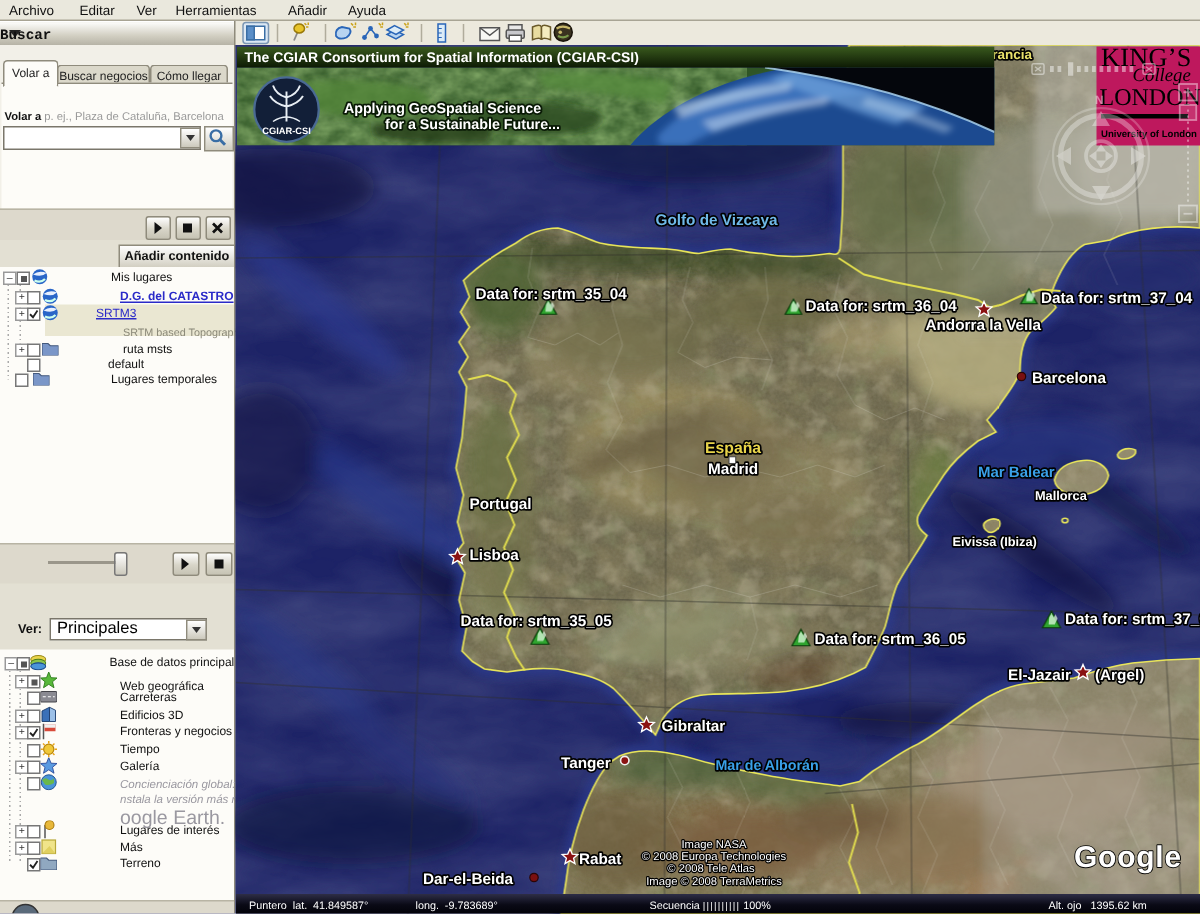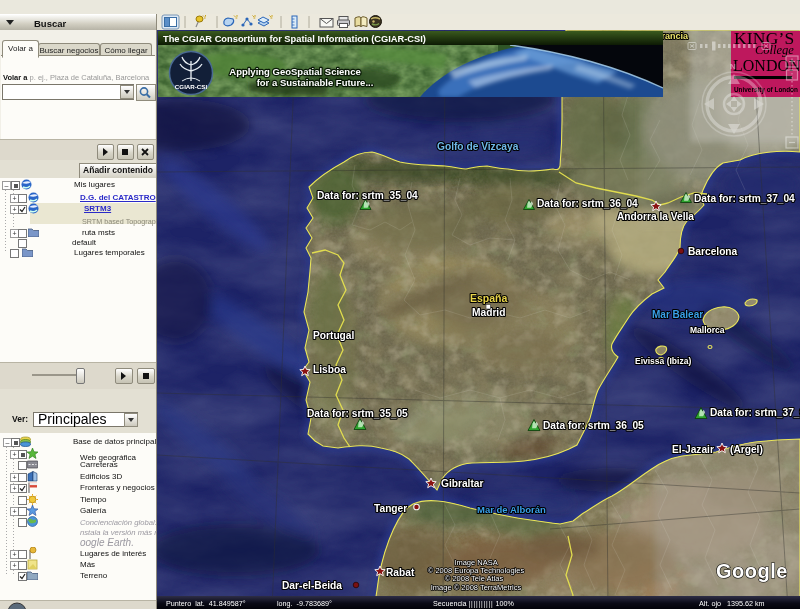--- a/index.html
+++ b/index.html
@@ -3,32 +3,40 @@
 <style>
 html,body{margin:0;padding:0;}
 #app{width:800px;height:609px;position:relative;overflow:hidden;background:#eae8dd;font-family:"Liberation Sans",sans-serif;}
 .abs{position:absolute;}
 #menubar{left:0;top:0;width:800px;height:13px;background:#eae8dd;border-bottom:1px solid #a8a494;font-size:9px;color:#111;}
 #menubar span{position:absolute;top:2px;}
 #toolbar{left:157px;top:14px;width:643px;height:16px;background:#ece9dd;border-bottom:1px solid #a8a494;}
 #sidebar{left:0;top:14px;width:156px;height:595px;background:#e3e0d3;border-right:1px solid #8f8b7c;}
 .hdr{position:absolute;left:0;width:156px;height:16px;background:linear-gradient(#fcfcfa,#d2cfc2 55%,#b2afa2);border-top:1px solid #fff;border-bottom:1px solid #7a766a;}
 .hdr .tri{position:absolute;left:6px;top:5px;width:0;height:0;border-left:4px solid transparent;border-right:4px solid transparent;border-top:5px solid #222;}
-.hdr b{position:absolute;left:34px;top:2.5px;font-size:9.5px;color:#111;}
+.hdr b{position:absolute;left:0;top:2.5px;font-size:9.5px;color:#111;font-family:Liberation Mono, monospace;}
 .btn3{position:absolute;height:14px;background:linear-gradient(#fff,#d8d5c8 55%,#c6c3b4);border:1px solid #8f8b7c;border-radius:2px;}
 .tab{position:absolute;border:1px solid #8f8b7c;border-bottom:none;border-radius:3px 3px 0 0;font-size:8px;color:#222;text-align:center;}
 .tree{font-size:8px;color:#111;}
 .tree span{white-space:nowrap;padding-left:40px;}
 .cb{position:absolute;width:7px;height:7px;background:#fff;border:1px solid #777;}
 .exp{position:absolute;width:7px;height:7px;background:#fff;border:1px solid #999;font-size:7px;line-height:7px;text-align:center;color:#333;}
 .lnk{color:#2a2ac8;text-decoration:underline;}
 #map{left:157px;top:30px;width:643px;height:579px;background:#1b2161;}
 </style></head>
 <body>
 <div id="app">
+  <div id="menubar" class="abs">
+    <span style="left:6px">Archivo</span>
+      <span style="left:53px">Editar</span>
+      <span style="left:91px">Ver</span>
+      <span style="left:117px">Herramientas</span>
+      <span style="left:192px">Añadir</span>
+      <span style="left:232px">Ayuda</span>
+  </div>
   <div id="toolbar" class="abs"><svg width="643" height="16" viewBox="157 14 643 16">
     <rect x="162" y="15" width="17" height="14" rx="2" fill="#dce8f4" stroke="#7a96b4"></rect>
     <rect x="164.5" y="17.5" width="12" height="9" fill="#fff" stroke="#3a6ea5" stroke-width="1"></rect>
         <rect x="164.5" y="17.5" width="5" height="9" fill="#5a8ec8" stroke="#3a6ea5" stroke-width="1"></rect>
     <line x1="185" y1="16" x2="185" y2="28" stroke="#b0ac9c"></line>
     <g>
           <path d="M196 27 L199 20" stroke="#8a8a8a" stroke-width="1.2"></path>
           <ellipse cx="199.5" cy="19" rx="3.5" ry="3" fill="#e8c42a" stroke="#9a7a0a"></ellipse>
           <path d="M203 15.5 l1.2 1.2 M205.5 15 l0 1.6 M204 18 l1.6 0" stroke="#caa21a" stroke-width="1"></path>
         </g>
@@ -133,21 +141,21 @@
       <span class="abs lnk" style="left:40px;top:15px;font-weight:bold">D.G. del CATASTRO</span>
       <div class="exp" style="left:10px;top:27px">+</div>
         <div class="cb" style="left:18px;top:27px"><svg width="7" height="7">
             <path d="M1 3.5 L3 5.5 L6 1" stroke="#222" stroke-width="1.2" fill="none"></path>
           </svg></div>
       <svg class="abs" style="left:28px;top:25px" width="11" height="11">
           <circle cx="5.5" cy="5.5" r="5" fill="#2a66c8"></circle>
           <path d="M1 4 Q5 1 10 3 Q7 6 1 4" fill="#e8f0ff"></path>
           <path d="M2 8 Q6 10 9 7" stroke="#cfe" stroke-width="1.5" fill="none"></path>
         </svg>
-      <span class="abs lnk" style="left:44px;top:26px;font-weight:bold">SRTM3</span>
+      <span class="abs lnk" style="left:24px;top:26px;font-weight:normal">SRTM3</span>
       <span class="abs" style="left:42px;top:39px;color:#8a8878;font-size:7.2px">SRTM based Topographic oogle V3.</span>
       <div class="exp" style="left:10px;top:51px">+</div>
         <div class="cb" style="left:18px;top:51px"></div>
       <svg class="abs" style="left:28px;top:49px" width="11" height="10">
           <path d="M0 2 L4 2 L5.5 3.5 L11 3.5 L11 10 L0 10 Z" fill="#7a96c8" stroke="#44597c" stroke-width="0.8"></path>
         </svg>
       <span class="abs" style="left:42px;top:50px">ruta msts</span>
       <div class="cb" style="left:18px;top:61px"></div>
       <span class="abs" style="left:32px;top:60px">default</span>
       <div class="cb" style="left:10px;top:71px"></div>
@@ -161,21 +169,21 @@
     <div class="abs" style="left:76px;top:354px;width:7px;height:14px;background:linear-gradient(#fff,#ccc9bc);border:1px solid #777;border-radius:2px"></div>
     <div class="abs btn3" style="left:115px;top:354px;width:16px;"><svg width="16" height="14">
           <path d="M5 3 L10 7 L5 11 Z" fill="#111"></path>
         </svg></div>
     <div class="abs btn3" style="left:137px;top:354px;width:16px;"><svg width="16" height="14">
           <rect x="5" y="4" width="6" height="6" fill="#111"></rect>
         </svg></div>
 
     <div class="abs" style="left:0;top:390px;width:156px;height:29px;background:#e3e0d3"></div>
     <span class="abs" style="left:12px;top:400px;font-size:8.5px;color:#111"><b>Ver:</b></span>
-    <div class="abs" style="left:33px;top:398px;width:103px;height:13px;background:#fff;border:1px solid #7a766a;font-size:14px;line-height:13px"><span style="margin-left:4px">Principales</span></div>
+    <div class="abs" style="left:33px;top:398px;width:103px;height:13px;background:#fff;border:1px solid #7a766a;font-size:11px;line-height:13px"><span style="margin-left:4px">Principales</span></div>
     <div class="abs" style="left:124px;top:399px;width:12px;height:12px;background:linear-gradient(#fff,#ccc9bc);border:1px solid #8f8b7c">
         <div style="margin:4px 0 0 2.5px;width:0;height:0;border-left:3px solid transparent;border-right:3px solid transparent;border-top:4px solid #333"></div>
       </div>
     <div class="abs tree" id="capastree" style="left:0;top:419px;width:156px;height:167px;background:#fdfcf8">
       <div class="abs" style="left:6px;top:14px;width:1px;height:128px;background:repeating-linear-gradient(#aaa 0 1px,transparent 1px 3px)"></div>
       <div class="abs" style="left:13px;top:14px;width:1px;height:128px;background:repeating-linear-gradient(#aaa 0 1px,transparent 1px 3px)"></div>
       <div class="exp" style="left:3px;top:5px">–</div>
         <div class="cb" style="left:11px;top:5px">
           <div style="margin:1.5px;width:4px;height:4px;background:#555"></div>
         </div>
@@ -237,21 +245,21 @@
           <path d="M5.5 0 L7 3.8 L11 4 L8 6.5 L9 10.5 L5.5 8.2 L2 10.5 L3 6.5 L0 4 L4 3.8 Z" fill="#5a9ae0" stroke="#2a4a9a" stroke-width="0.6"></path>
         </svg>
       <span class="abs" style="left:40px;top:73px">Galería</span>
       <div class="cb" style="left:18px;top:85px"></div>
       <svg class="abs" style="left:27px;top:83px" width="11" height="11">
           <circle cx="5.5" cy="5.5" r="5" fill="#4a94d8" stroke="#1a4a8a" stroke-width="0.6"></circle>
           <path d="M1 4 Q3 2 5 3.5 Q7 5 9 3 L9 6 Q6 8 3 7 Z" fill="#6ab84a"></path>
         </svg>
       <span class="abs" style="left:40px;top:85px;color:#9a98a0;font-style:italic;font-size:7.7px">Concienciación global: para verlo, i</span>
       <span class="abs" style="left:40px;top:94.5px;color:#9a98a0;font-style:italic;font-size:7.7px">nstala la versión más reciente de G</span>
-      <span class="abs" style="left:40px;top:104px;color:#9a98a0;font-style:italic;font-size:10px">oogle Earth.</span>
+      <span class="abs" style="left:40px;top:104px;color:#9a98a0;font-size:13px">oogle Earth.</span>
       <div class="exp" style="left:10px;top:117px">+</div>
         <div class="cb" style="left:18px;top:117px"></div>
       <svg class="abs" style="left:27px;top:114px" width="11" height="12">
           <line x1="3" y1="3" x2="3" y2="12" stroke="#555" stroke-width="1"></line>
           <circle cx="6" cy="3" r="3" fill="#e8b83a" stroke="#a8780a" stroke-width="0.7"></circle>
         </svg>
       <span class="abs" style="left:40px;top:116px">Lugares de interés</span>
       <div class="exp" style="left:10px;top:128px">+</div>
         <div class="cb" style="left:18px;top:128px"></div>
       <svg class="abs" style="left:27px;top:126px" width="11" height="11">

